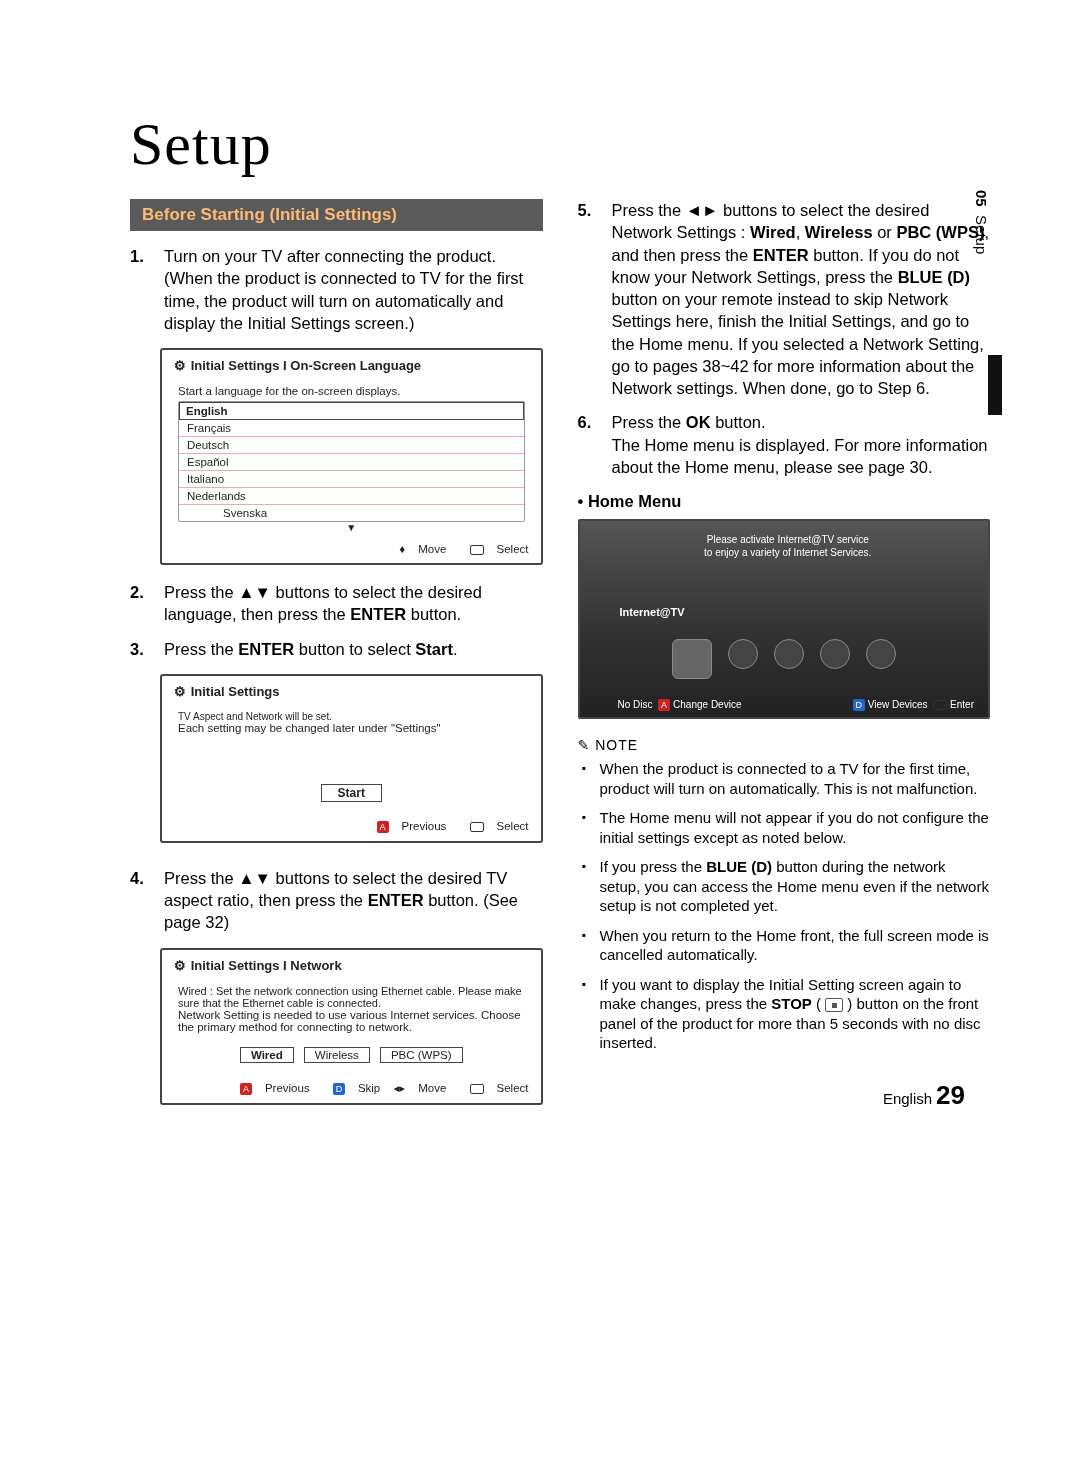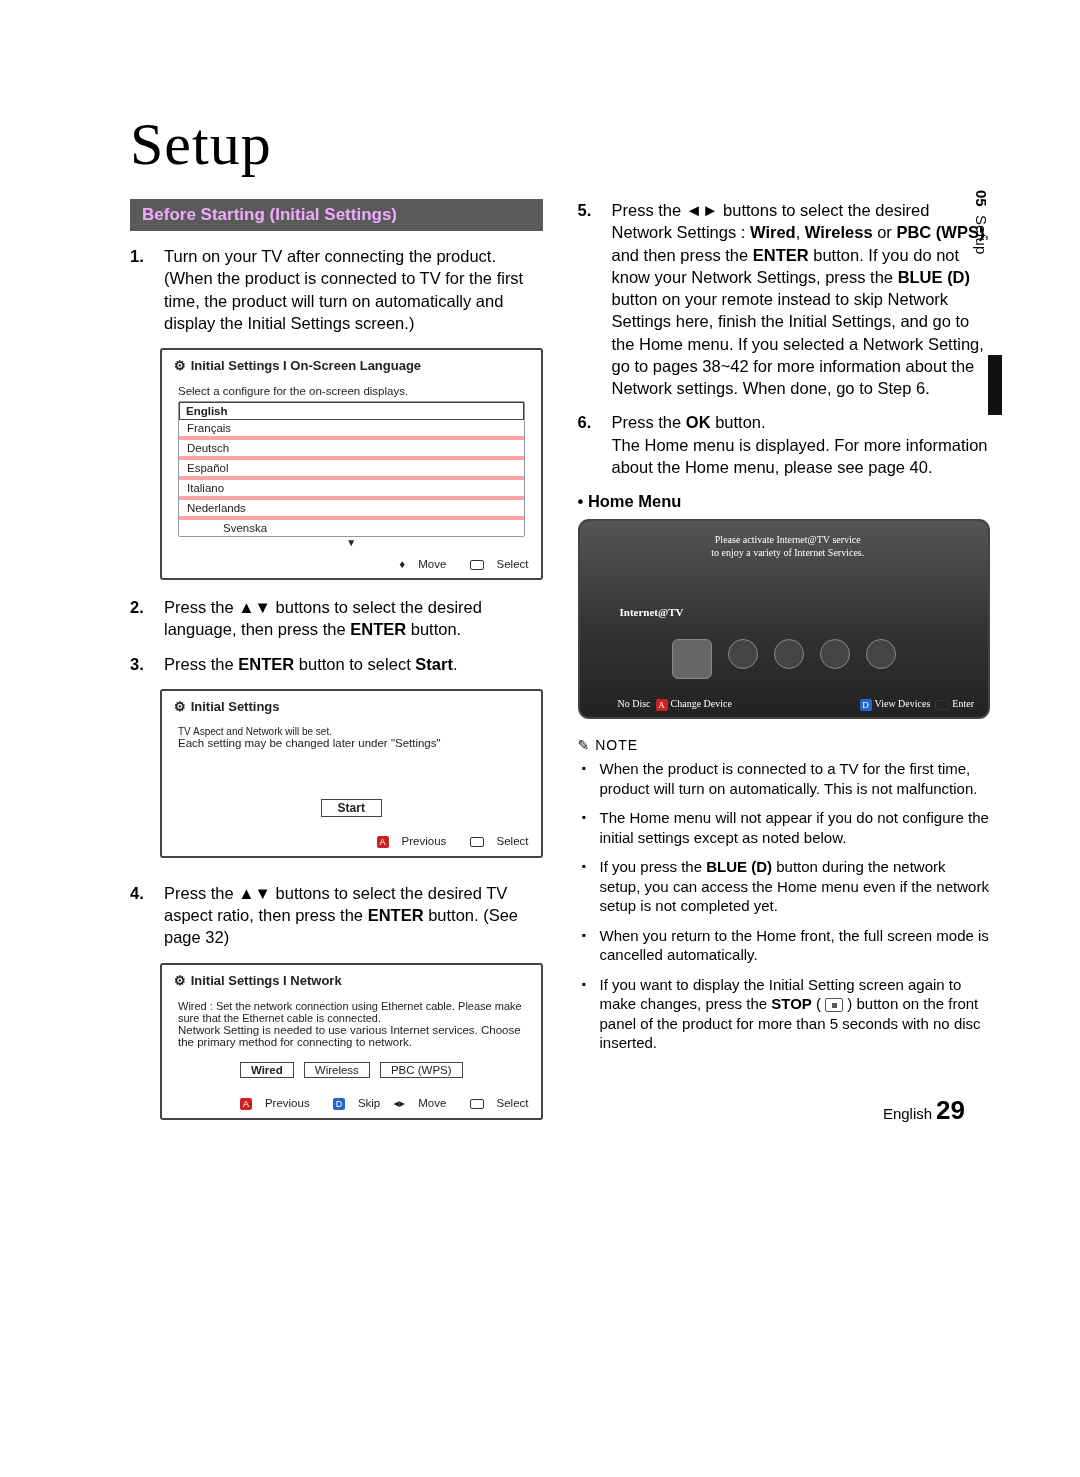--- a/index.html
+++ b/index.html
@@ -1,45 +1,45 @@
 <!DOCTYPE html>
 <html><head>
 <meta charset="utf-8">
 <style>
   * { box-sizing: border-box; margin: 0; padding: 0; }
   body { font-family: Arial, Helvetica, sans-serif; background: #fff; width: 1080px; height: 1477px; position: relative; color: #000; }
   .page { padding: 110px 90px 50px 130px; position: relative; }
   .page-title { font-family: Georgia, 'Times New Roman', serif; font-size: 60px; font-weight: 300; margin-bottom: 20px; letter-spacing: 1px; }
   .columns { display: flex; gap: 35px; }
   .col { flex: 1; min-width: 0; }
-  .section-hdr { background: #5a5a5a; color: #f0abfc; font-weight: bold; padding: 6px 12px; font-size: 17px; margin-bottom: 14px; }
+  .section-hdr { background: #5a5a5a; color: #fdba74; font-weight: bold; padding: 6px 12px; font-size: 17px; margin-bottom: 14px; }
   ol.main-list { list-style: none; counter-reset: item; padding: 0; margin: 0 0 14px 0; }
   ol.main-list > li { counter-increment: item; position: relative; padding-left: 34px; margin-bottom: 12px; font-size: 16.5px; line-height: 1.35; }
   ol.main-list > li::before { content: counter(item) "."; position: absolute; left: 0; font-weight: bold; }
   .panel { border: 2px solid #444; border-radius: 3px; margin: 10px 0 16px 30px; font-size: 12px; color: #222; background: #fff; }
   .panel-hdr { display: flex; align-items: center; gap: 5px; padding: 8px 12px 6px 12px; font-weight: bold; font-size: 13px; }
   .panel-body { padding: 6px 16px 4px 16px; }
   .panel-footer { padding: 6px 12px 8px 12px; text-align: right; font-size: 11.5px; }
   .panel-footer span { margin-left: 10px; }
   .lang-list { margin: 4px 0 0 0; padding: 0; list-style: none; border:1px solid #999; border-radius:2px;}
-  .lang-list li { padding: 2px 8px; border-bottom:4px solid #fca5a5; font-size:11.5px;}
+  .lang-list li { padding: 2px 8px; border-bottom:1px solid #fca5a5; font-size:11.5px;}
   .lang-list li:last-child{border-bottom:none;margin-left:36px;}
   .lang-list li.selected { background:#fff; font-weight:bold; border:1px solid #444; padding:2px 6px;}
   .start-btn { border:1px solid #444; padding:1px 16px; font-size:12px; display:inline-block; font-weight:bold;}
   .center { text-align:center; }
   .net-btns { display:flex; gap:10px; justify-content:center; margin-top:10px;}
   .net-btn { border:1px solid #444; padding:1px 10px; font-size:11.5px; }
   .badge { display:inline-block; width:12px; height:12px; border-radius:2px; font-size:9px; color:#fff; text-align:center; line-height:12px; margin-right:3px; vertical-align:middle;}
   .badge.a{background:#c22;} .badge.d{background:#2466cc;}
   .ent-icon{display:inline-block;width:14px;height:10px;border:1px solid #333;border-radius:2px;margin-right:3px;vertical-align:middle;font-size:8px;}
   .arrow-down{text-align:center;font-size:10px;}
   .bold { font-weight: bold; }
   .bullet-label { font-weight:bold; font-size:16.5px; margin:6px 0 8px 0;}
   .bullet-label::before{content:"•  ";}
-  .home-panel { border:2px solid #444; border-radius:11px; margin:6px 0 18px 0; background:linear-gradient(#555 0%, #333 55%, #222 100%); color:#fff; font-size:10.5px; padding:12px 6px 8px 14px; position:relative; height:200px;font-family:Liberation Serif, serif;}
+  .home-panel { border:2px solid #444; border-radius:2px; margin:6px 0 18px 0; background:linear-gradient(#555 0%, #333 55%, #222 100%); color:#fff; font-size:10.5px; padding:12px 6px 8px 14px; position:relative; height:200px;}
   .home-top{ text-align:center; font-size:10px; line-height:1.3;}
   .home-label{ position:absolute; top:85px; left:40px; font-weight:bold; font-size:11px;}
   .home-icons{ position:absolute; bottom:38px; left:0; right:0; display:flex; justify-content:center; gap:16px;}
   .home-icon{ width:30px; height:30px; border:1px solid #888; border-radius:50%; background:#444;}
   .home-icon.big{ width:40px; height:40px; border-radius:6px; background:#666;}
   .home-footer{ position:absolute; bottom:6px; left:14px; right:14px; display:flex; justify-content:space-between; font-size:10px;margin-left:24px;}
   .note-hdr{ font-weight:normal; font-size:14px; letter-spacing:1px; margin-bottom:6px;}
   .note-hdr::before{content:"✎  "; font-size:14px;}
   ul.notes{ list-style:none; padding-left:22px; margin:0;}
   ul.notes li{ position:relative; font-size:15px; line-height:1.3; margin-bottom:10px;}
@@ -67,21 +67,21 @@
       <ol class="main-list">
         <li>Turn on your TV after connecting the product. (When the product is connected to TV for the first time, the product will turn on automatically and display the Initial Settings screen.)</li>
       </ol>
 
       <div class="panel">
         <div class="panel-hdr">
             <span class="gear">⚙</span>
             <span>Initial Settings I On-Screen Language</span>
           </div>
         <div class="panel-body">
-          <div style="font-size:11.5px;margin-bottom:4px;">Select a configure for the on-screen displays.</div>
+          <div style="font-size:11.5px;margin-bottom:4px;">Start a language for the on-screen displays.</div>
           <ul class="lang-list">
             <li class="selected">English</li>
             <li>Français</li>
             <li>Deutsch</li>
             <li>Español</li>
             <li>Italiano</li>
             <li>Nederlands</li>
             <li>Svenska</li>
           </ul>
           <div class="arrow-down">▼</div>
@@ -142,21 +142,21 @@
       </div>
     </div>
 
     <div class="col">
       <ol class="main-list" style="counter-reset:item 4;">
         <li>
           <span>Press the ◄► buttons to select the desired Network Settings : </span><span class="bold">Wired</span><span>, </span><span class="bold">Wireless</span><span> or </span><span class="bold">PBC (WPS)</span><span>, and then press the </span><span class="bold">ENTER</span><span> button. If you do not know your Network Settings, press the </span><span class="bold">BLUE (D)</span><span> button on your remote instead to skip Network Settings here, finish the Initial Settings, and go to the Home menu. If you selected a Network Setting, go to pages 38~42 for more information about the Network settings. When done, go to Step 6.</span>
         </li>
         <li>
           <span>Press the </span><span class="bold">OK</span><span> button.</span><br>
-          <span>The Home menu is displayed. For more information about the Home menu, please see page 40.</span>
+          <span>The Home menu is displayed. For more information about the Home menu, please see page 30.</span>
         </li>
       </ol>
 
       <div class="bullet-label">Home Menu</div>
 
       <div class="home-panel">
         <div class="home-top">
           <div>Please activate Internet@TV service</div>
           <div>to enjoy a variety of Internet Services.</div>
         </div>

